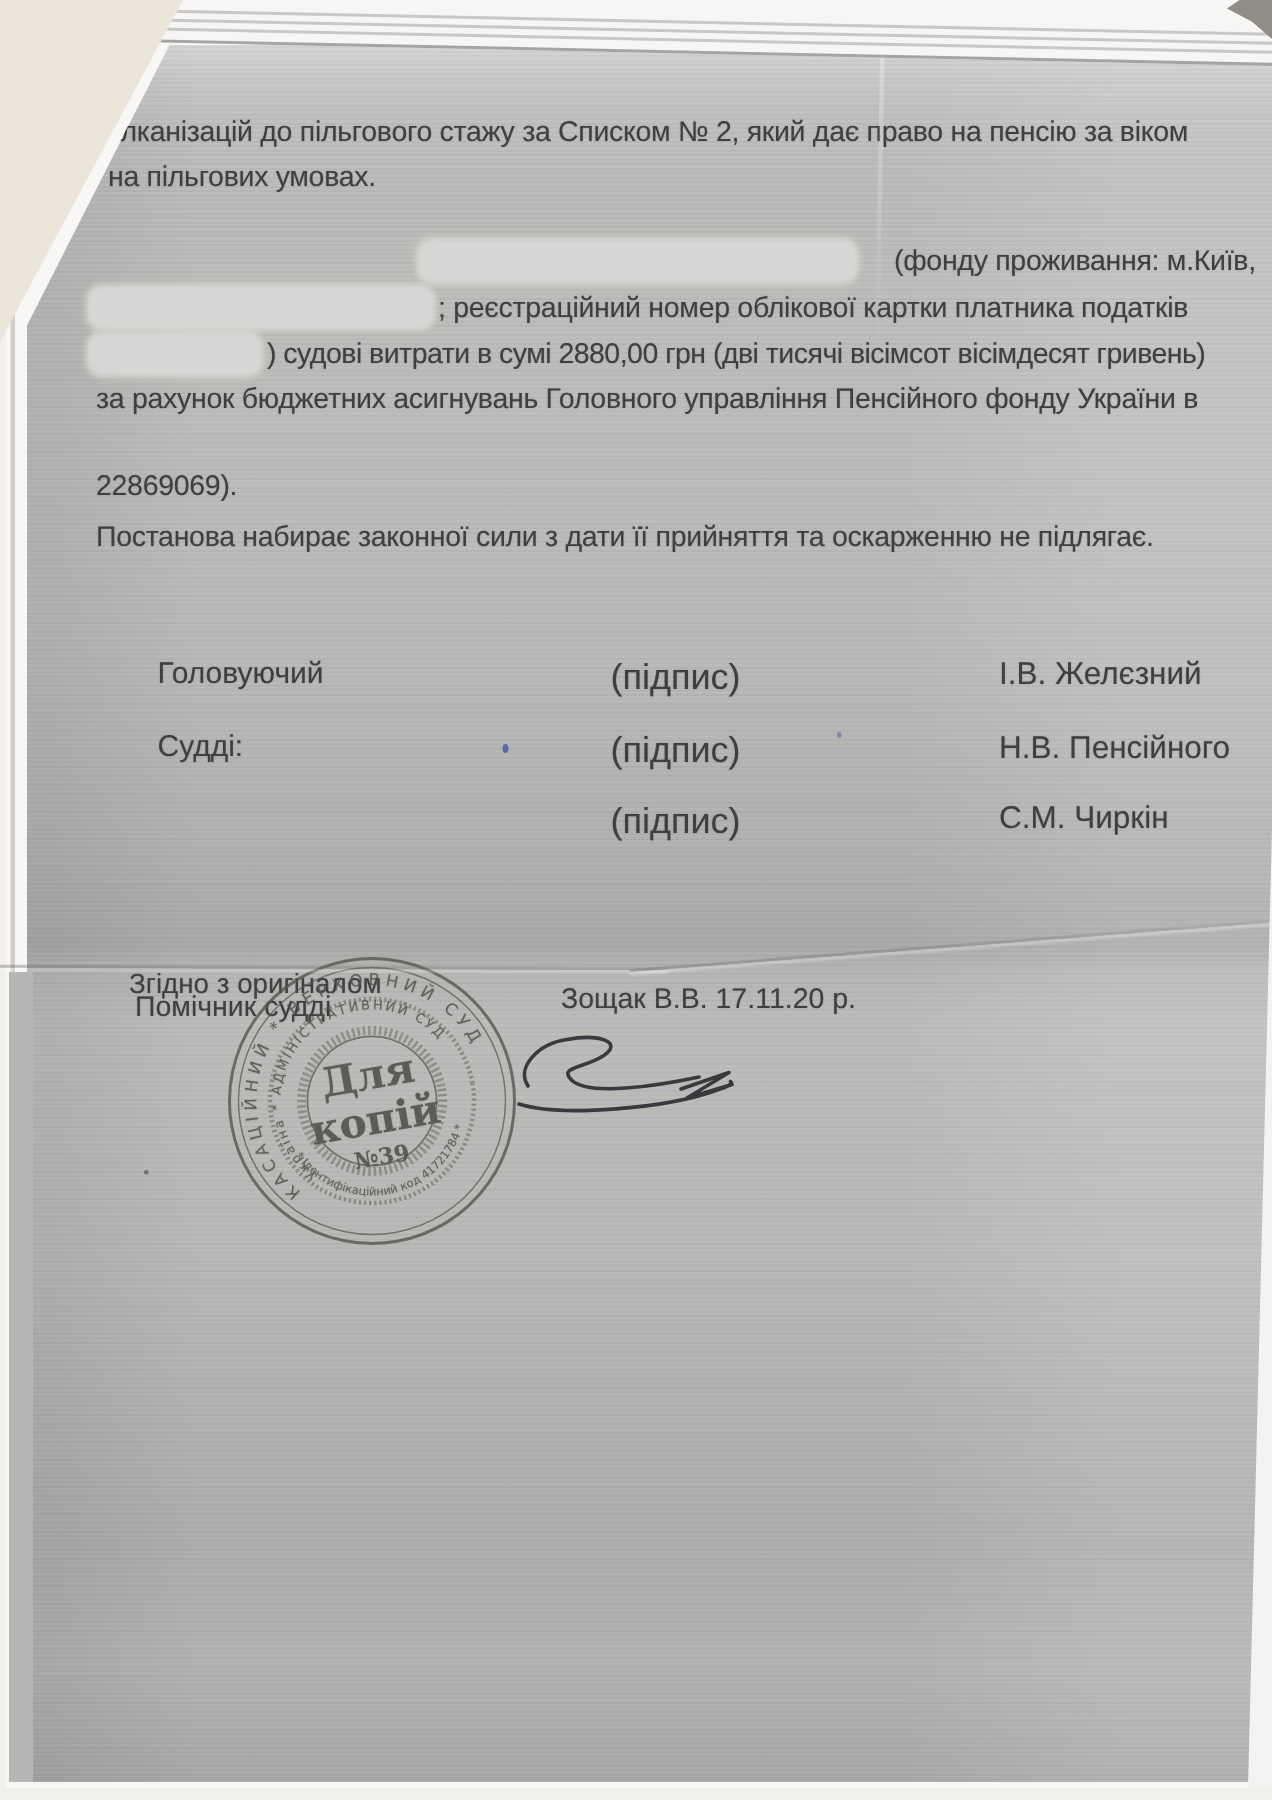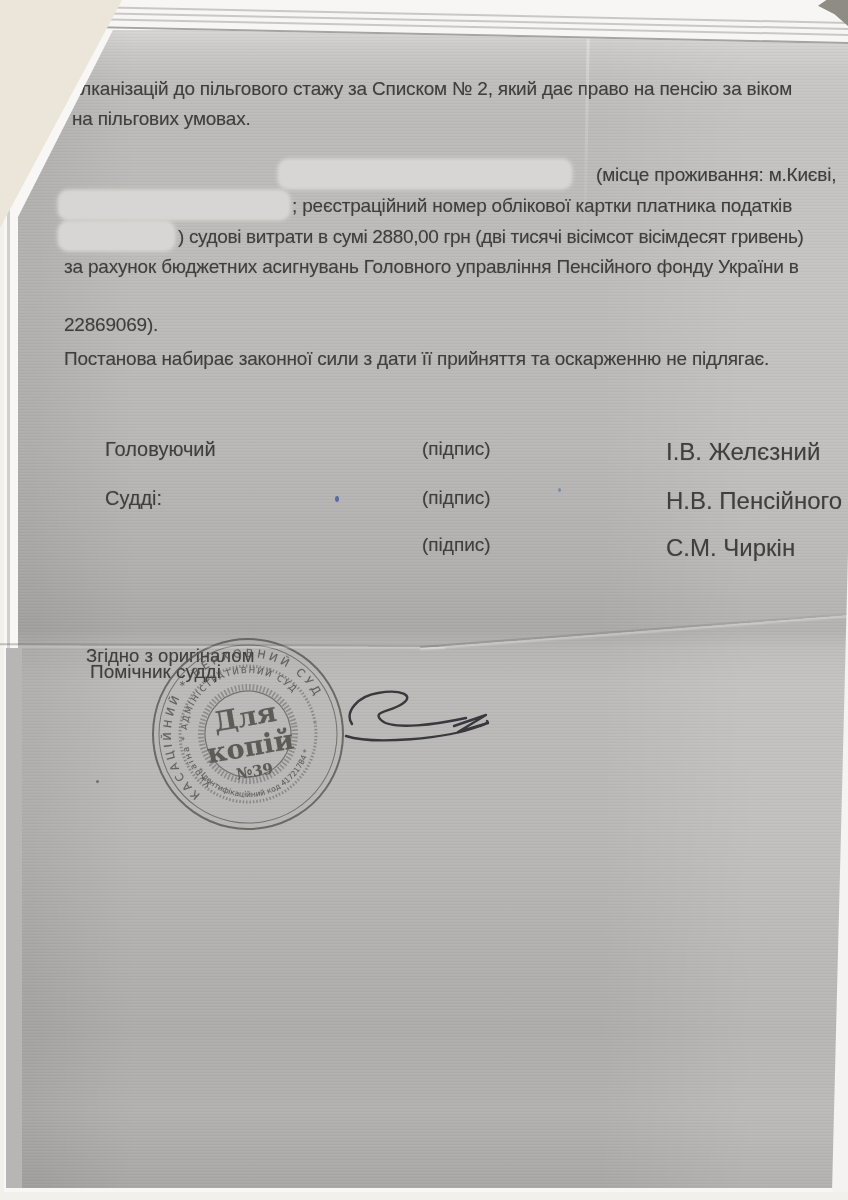--- a/index.html
+++ b/index.html
@@ -26,22 +26,22 @@
   
   .content{position:absolute;inset:0;z-index:3;color:#3f3f3f;
     clip-path:polygon(128px 0, 100% 0, 100% 100%, 0 100%, 0 252px);
     text-shadow:0 0 1px rgba(64,64,64,.35);}
   .line{position:absolute;white-space:nowrap;font-size:19px;letter-spacing:-.2px;}
   .redaction{position:absolute;background:#d7d6d4;border-radius:10px;filter:blur(1.6px);
     box-shadow:0 0 4px rgba(215,214,210,.9);}
 
   .sig-row{position:absolute;left:0;width:100%;height:26px;margin-left:31px;}
   .sig-role{position:absolute;left:74px;font-size:20px;white-space:nowrap;}
-  .sig-sign{position:absolute;left:391px;font-size:19px;white-space:nowrap;text-align:right;}
-  .sig-name{position:absolute;left:635px;font-size:24px;white-space:nowrap;}
+  .sig-sign{position:absolute;left:376px;font-size:24px;white-space:nowrap;text-align:right;}
+  .sig-name{position:absolute;left:635px;font-size:21px;white-space:nowrap;}
 
   .cert{position:absolute;white-space:nowrap;}
 
   
   .crease-left{position:absolute;left:0;top:644px;width:445px;height:2px;
     background:linear-gradient(90deg,rgba(110,109,107,.40),rgba(110,109,107,.30) 70%,rgba(110,109,107,.15));
     box-shadow:0 2px 2px rgba(255,255,255,.35);transform:rotate(.2deg);}
   .crease-right{position:absolute;left:420px;top:646px;width:442px;height:2px;
     background:linear-gradient(90deg,rgba(104,103,101,.35),rgba(104,103,101,.25) 60%,rgba(120,119,117,.12));
     box-shadow:0 2px 2px rgba(255,255,255,.4);transform:rotate(-4.4deg);transform-origin:left center;}
@@ -88,21 +88,21 @@
 
   <div class="content">
 
     <div class="line" style="left:62px;top:78px">вулканізацій до пільгового стажу за Списком № 2, який дає право на пенсію за віком</div>
     <div class="line" style="left:72px;top:108px">на пільгових умовах.</div>
 
     <div class="redaction" style="left:278px;top:159px;width:294px;height:30px"></div>
     <div class="redaction" style="left:58px;top:190px;width:232px;height:30px"></div>
     <div class="redaction" style="left:58px;top:221px;width:117px;height:30px"></div>
 
-    <div class="line" style="left:596px;top:164px">(місце проживання: м.Києві,</div>
+    <div class="line" style="left:596px;top:164px">(фонду проживання: м.Київ,</div>
     <div class="line" style="left:292px;top:195px">; реєстраційний номер облікової картки платника податків</div>
     <div class="line" style="left:178px;top:226px;letter-spacing:-.35px">) судові витрати в сумі 2880,00 грн (дві тисячі вісімсот вісімдесят гривень)</div>
     <div class="line" style="left:64px;top:256px">за рахунок бюджетних асигнувань Головного управління Пенсійного фонду України в</div>
     <div class="line" style="left:64px;top:314px">22869069).</div>
 
     <div class="line" style="left:64px;top:348px">Постанова набирає законної сили з дати її прийняття та оскарженню не підлягає.</div>
 
     <div class="sig-row" style="top:438px">
       <span class="sig-role">Головуючий</span>
       <span class="sig-sign">(підпис)</span>
@@ -114,20 +114,21 @@
       <span class="sig-name">Н.В. Пенсійного</span>
     </div>
     <div class="sig-row" style="top:534px">
       <span class="sig-role"></span>
       <span class="sig-sign">(підпис)</span>
       <span class="sig-name">С.М. Чиркін</span>
     </div>
 
     <div class="cert" style="left:86px;top:645px;font-size:18.5px">Згідно з оригіналом</div>
     <div class="cert" style="left:90px;top:661px;font-size:19px">Помічник судді</div>
+    <div class="cert" style="left:374px;top:656px;font-size:19px">Зощак В.В. 17.11.20 р.</div>
 
     <svg class="stamp-svg" viewBox="0 0 200 200">
       <defs>
         <path id="ringOuter" d="M 45.6 154.4 A 77 77 0 1 1 154.4 154.4"></path>
         <path id="ringMiddle" d="M 56.9 143.1 A 61 61 0 1 1 143.1 143.1"></path>
         <path id="ringBottom" d="M 40.8 121.5 A 63 63 0 0 0 159.2 121.5"></path>
       </defs>
       <g fill="none" stroke="#55544f">
         <circle cx="100" cy="100" r="95" stroke-width="2" opacity=".9"></circle>
         <circle cx="100" cy="100" r="89" stroke-width="1" opacity=".8"></circle>

